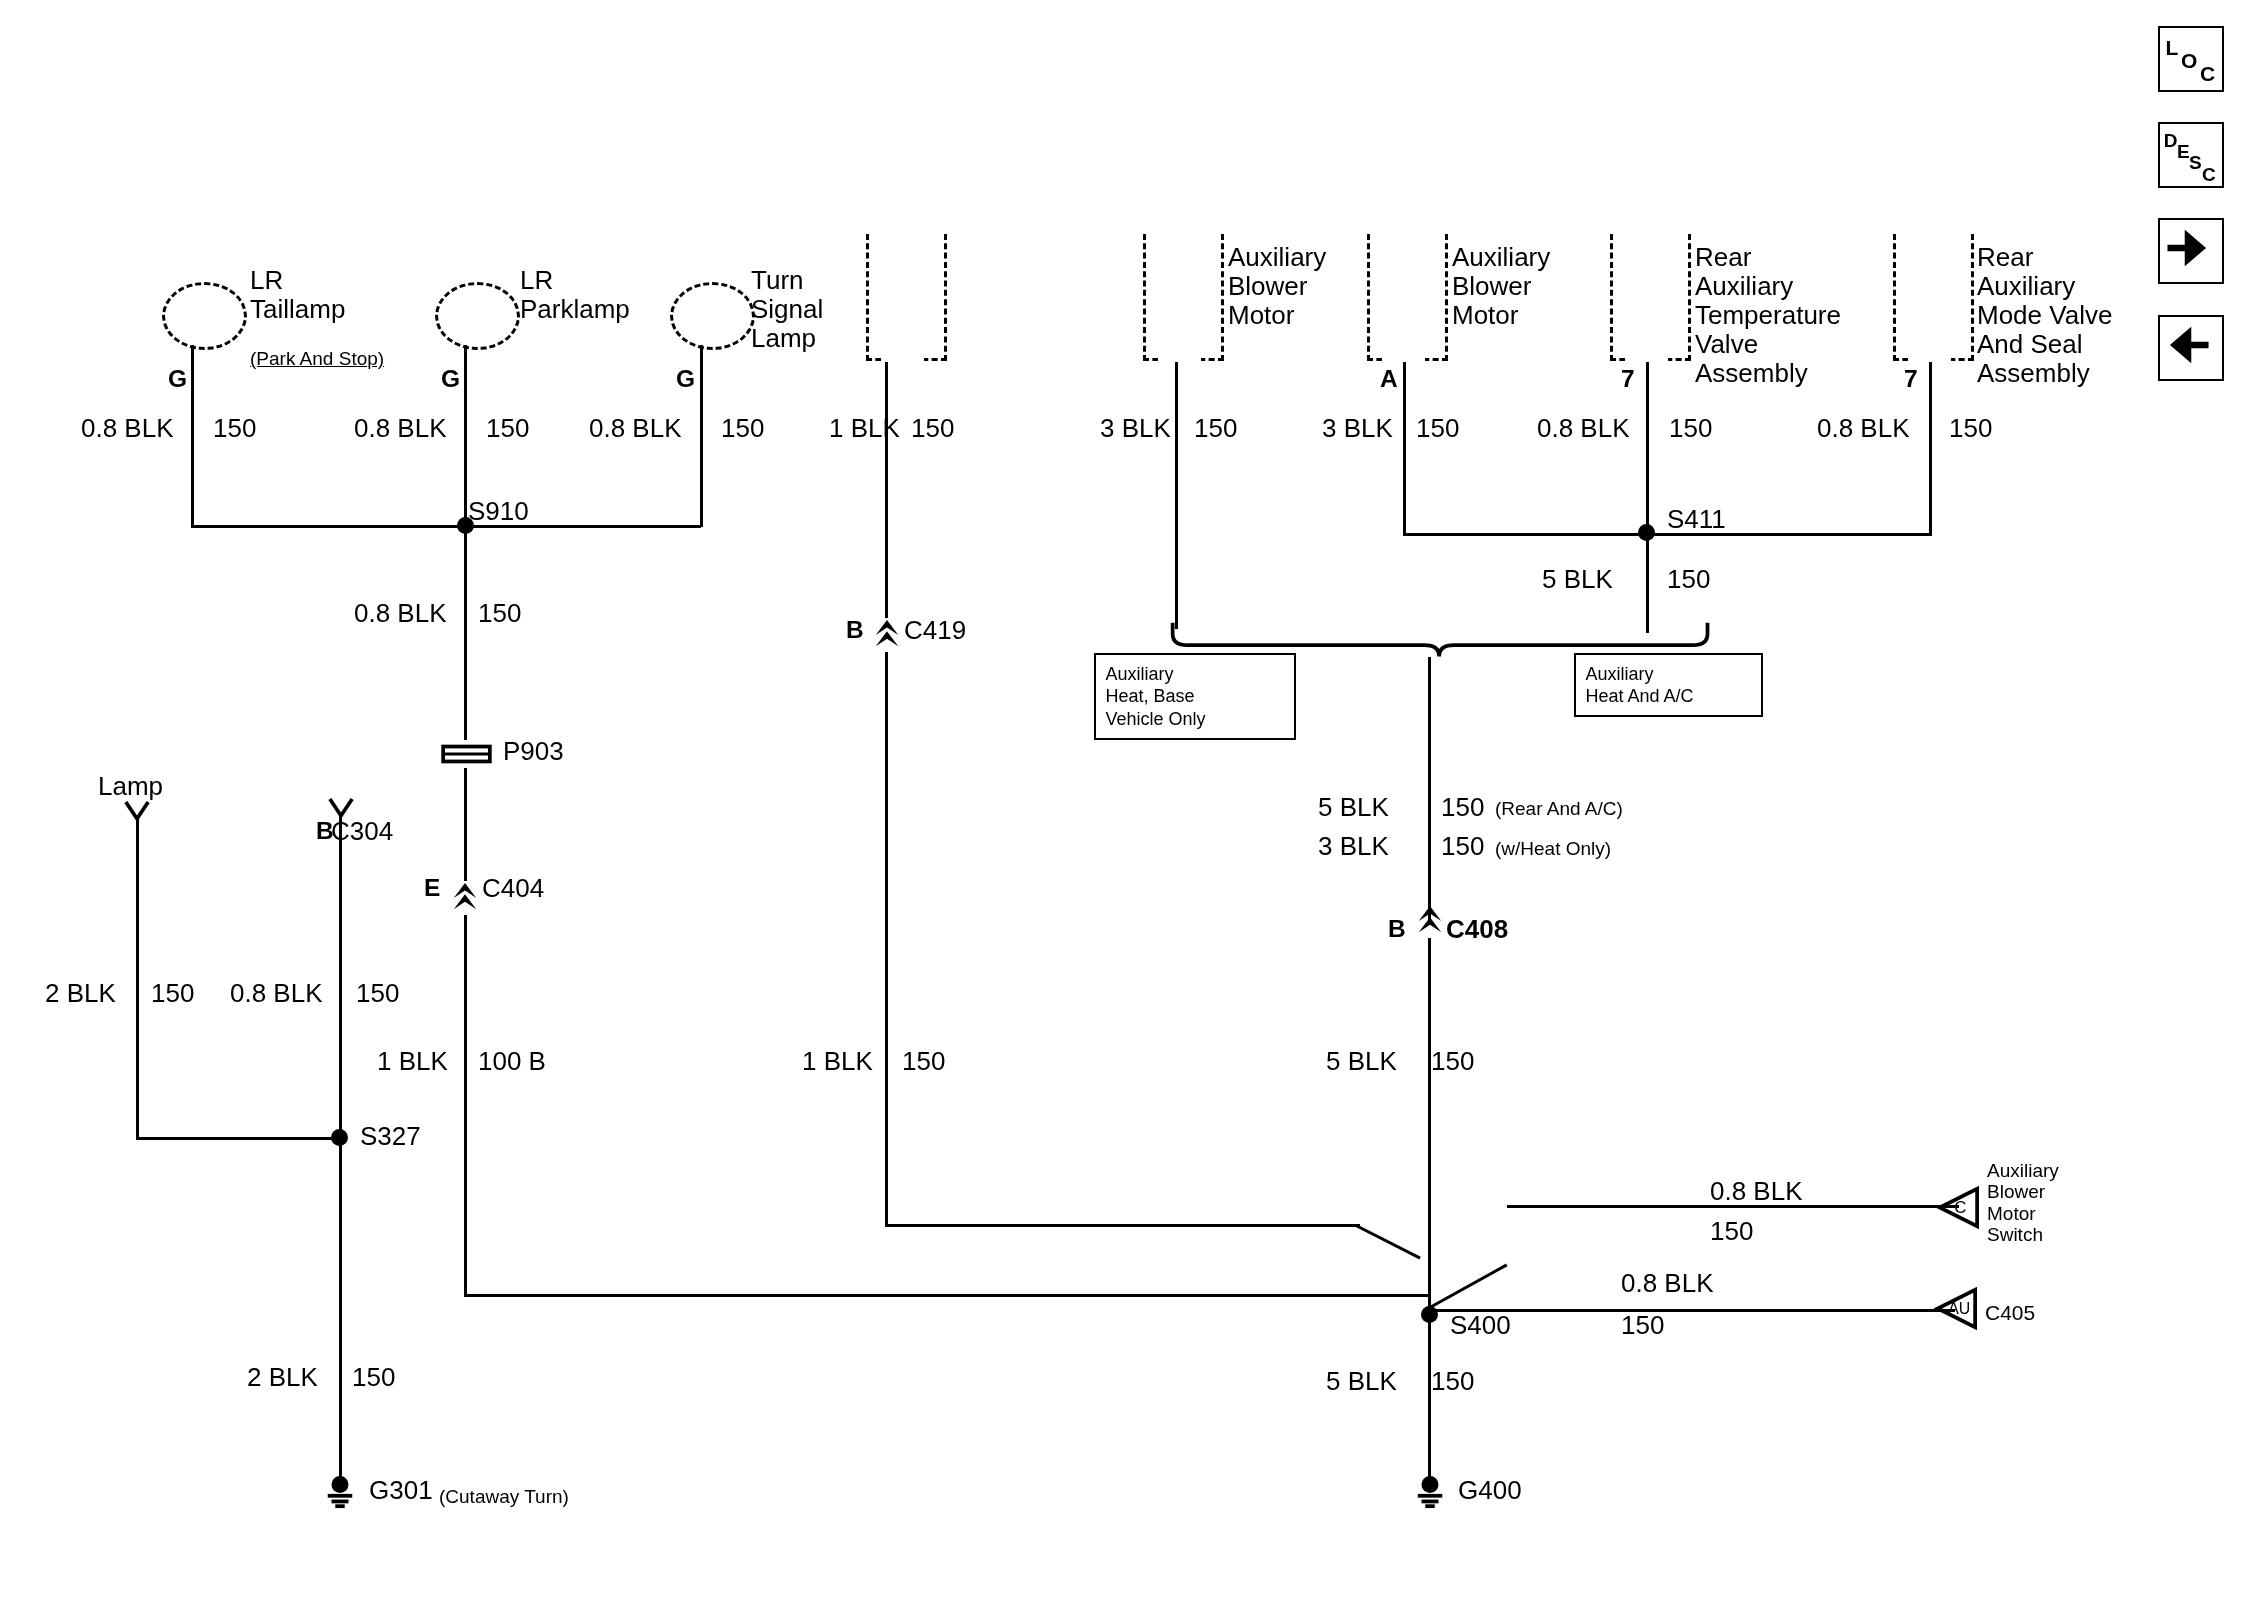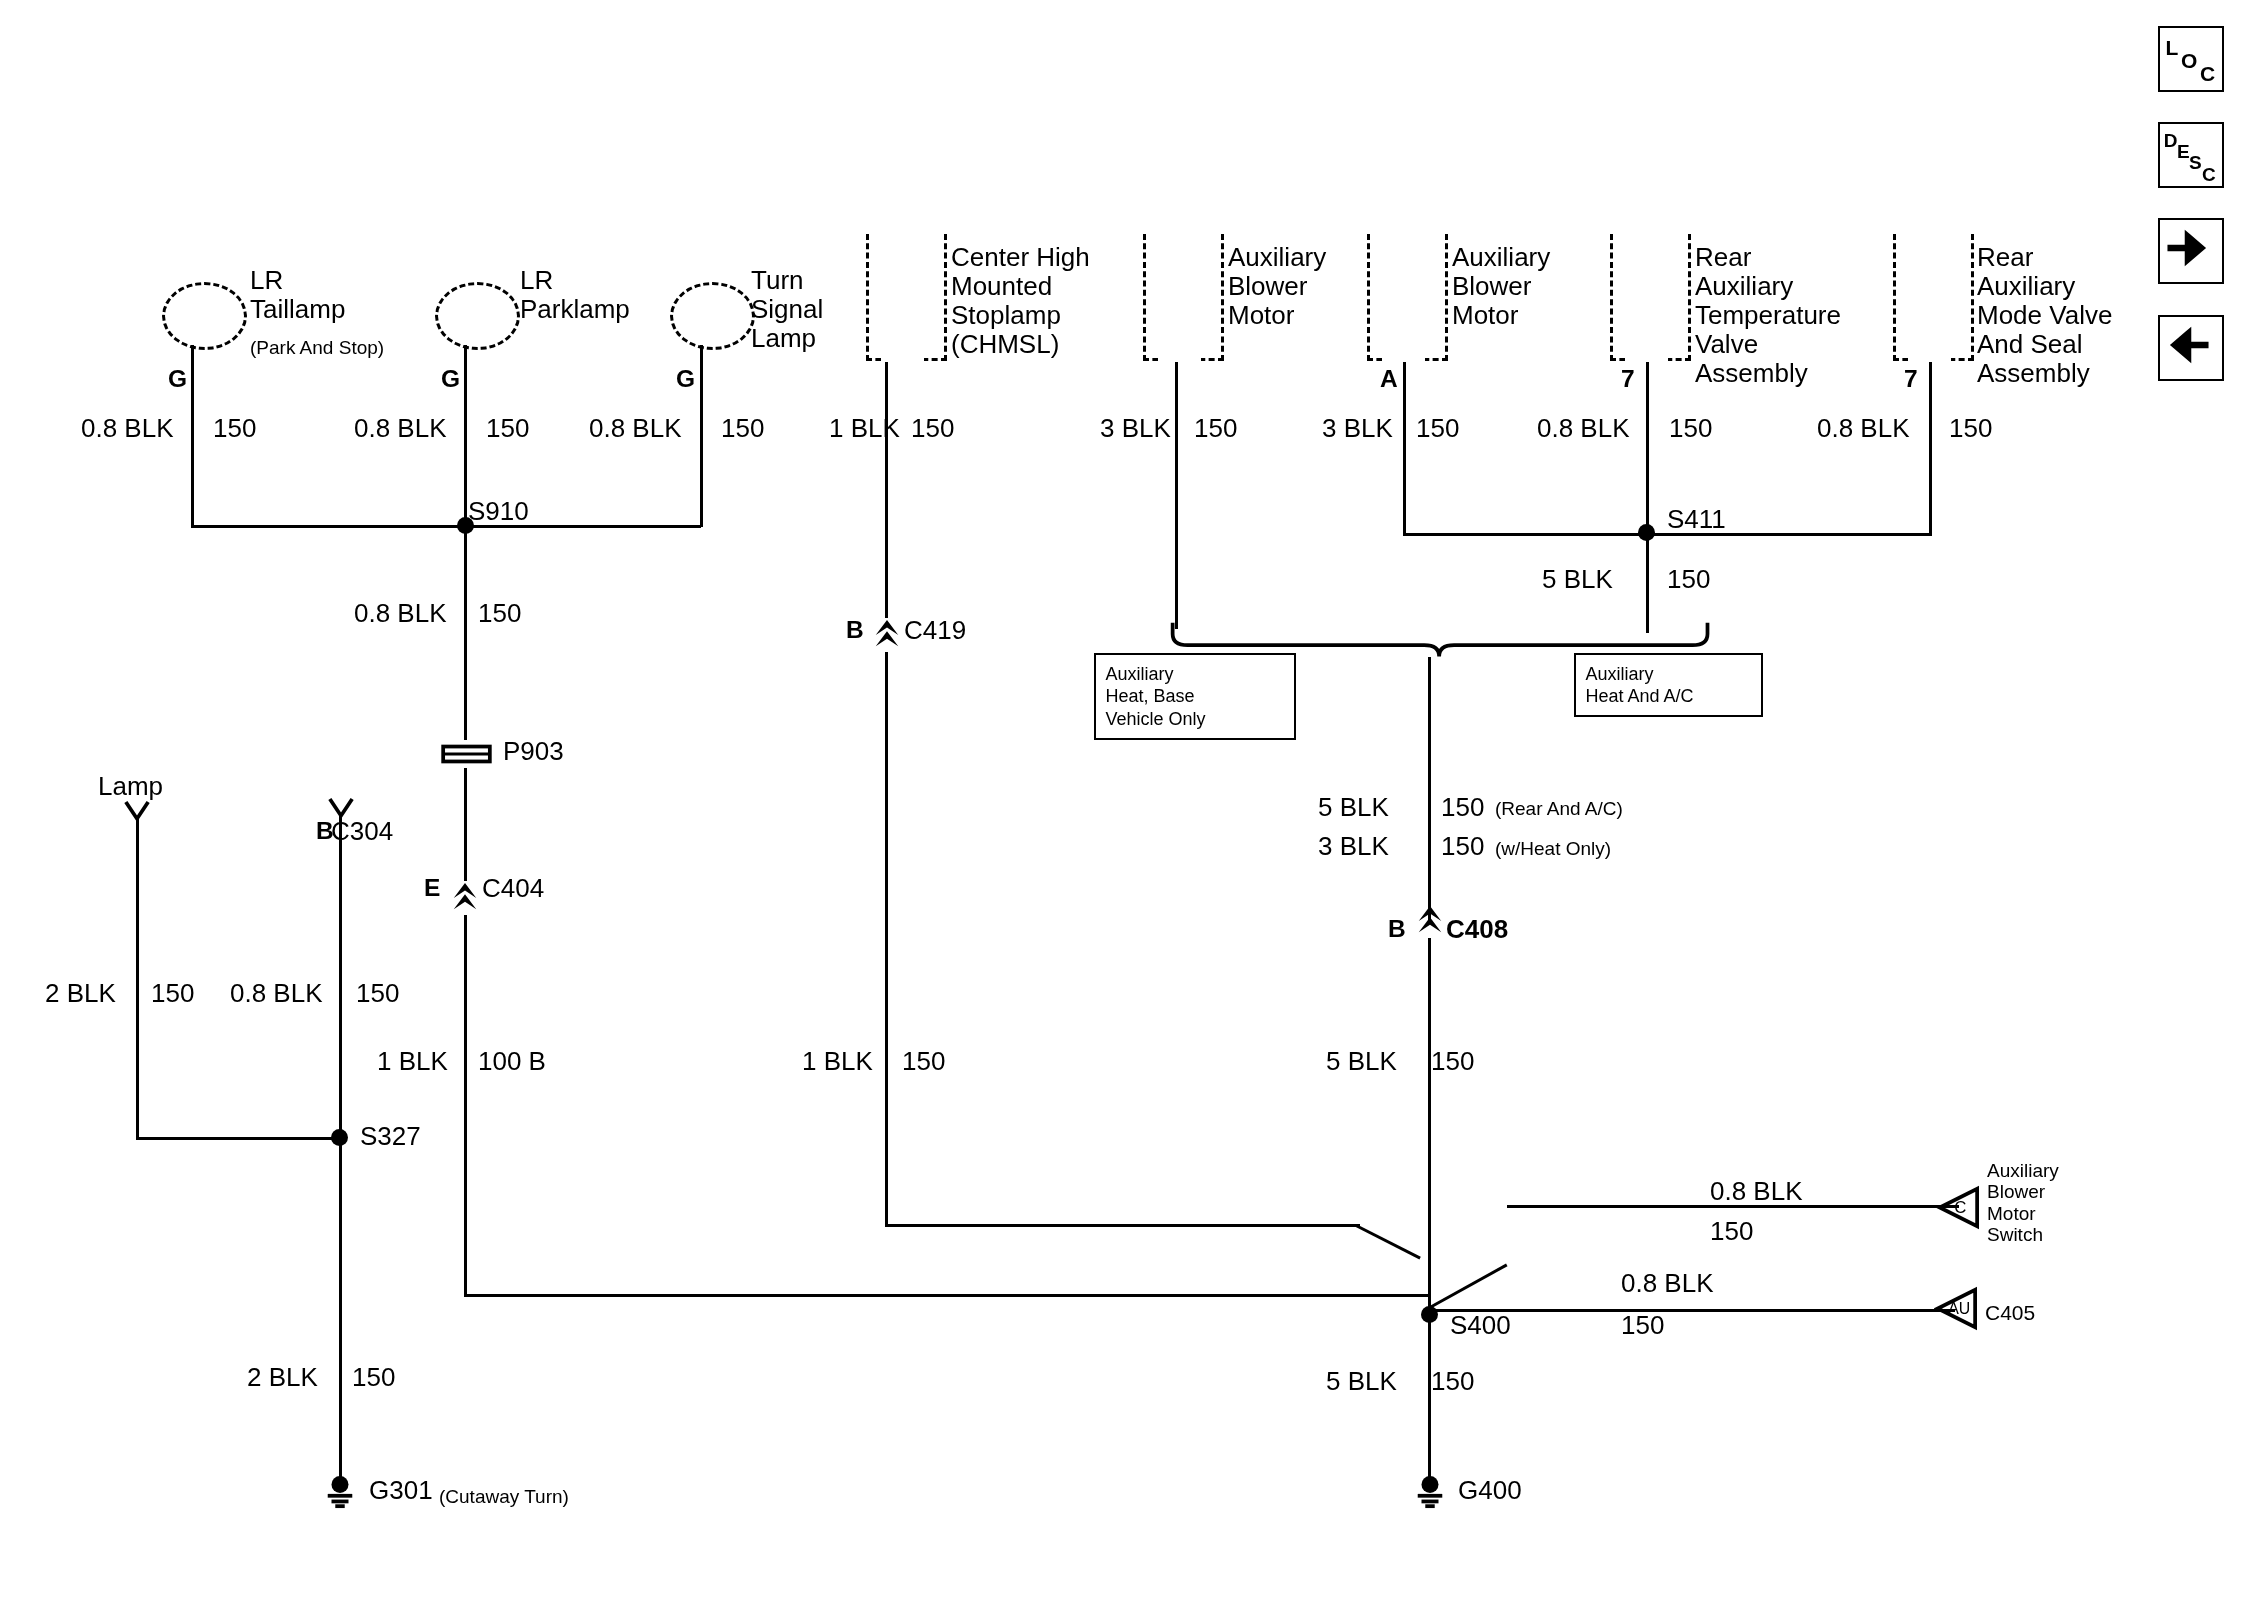--- a/index.html
+++ b/index.html
@@ -45,42 +45,38 @@
   <div class="btn" style="left:2158px;top:315px;width:62px;height:62px;">
     <svg width="56" height="56" viewBox="0 0 60 60">
       <path d="M52 30 L22 30 M30 18 L16 30 L30 42 Z" stroke="#000" stroke-width="7" fill="#000"></path>
     </svg>
   </div>
 
   <div class="circ" style="left:162px;top:282px;width:79px;height:62px;"></div>
   <div class="ln v" style="left:191px;top:345px;height:28px;"></div>
   <div class="lbl f28" style="left:250px;top:266px;">LR
 Taillamp</div>
-  <div class="lbl f20" style="left:250px;top:337px;">(Park And Stop)</div>
+  <div class="lbl f20" style="left:250px;top:348px;text-decoration:underline;">(Park And Stop)</div>
   <div class="lbl f26 bold" style="left:168px;top:365px;">G</div>
 
   <div class="circ" style="left:435px;top:282px;width:79px;height:62px;"></div>
   <div class="ln v" style="left:464px;top:345px;height:28px;"></div>
   <div class="lbl f28" style="left:520px;top:266px;">LR
 Parklamp</div>
   <div class="lbl f26 bold" style="left:441px;top:365px;">G</div>
 
   <div class="circ" style="left:670px;top:282px;width:79px;height:62px;"></div>
   <div class="ln v" style="left:700px;top:345px;height:28px;"></div>
   <div class="lbl f28" style="left:751px;top:266px;">Turn
 Signal
 Lamp</div>
   <div class="lbl f26 bold" style="left:676px;top:365px;">G</div>
 
   <div class="comp" style="left:866px;top:234px;width:75px;height:124px;border-top:none;"></div>
   <div class="ln" style="left:881px;top:348px;width:43px;height:13px;background:#fff;"></div>
-  <div class="lbl f28" style="left:951px;top:243px;">Center High
-Mounted
-Stoplamp
-(CHMSL)</div>
 
   <div class="comp" style="left:1143px;top:234px;width:75px;height:124px;border-top:none;"></div>
   <div class="ln" style="left:1158px;top:348px;width:43px;height:13px;background:#fff;"></div>
   <div class="lbl f28" style="left:1228px;top:243px;">Auxiliary
 Blower
 Motor</div>
 
   <div class="comp" style="left:1367px;top:234px;width:75px;height:124px;border-top:none;"></div>
   <div class="ln" style="left:1382px;top:348px;width:43px;height:13px;background:#fff;"></div>
   <div class="lbl f28" style="left:1452px;top:243px;">Auxiliary

